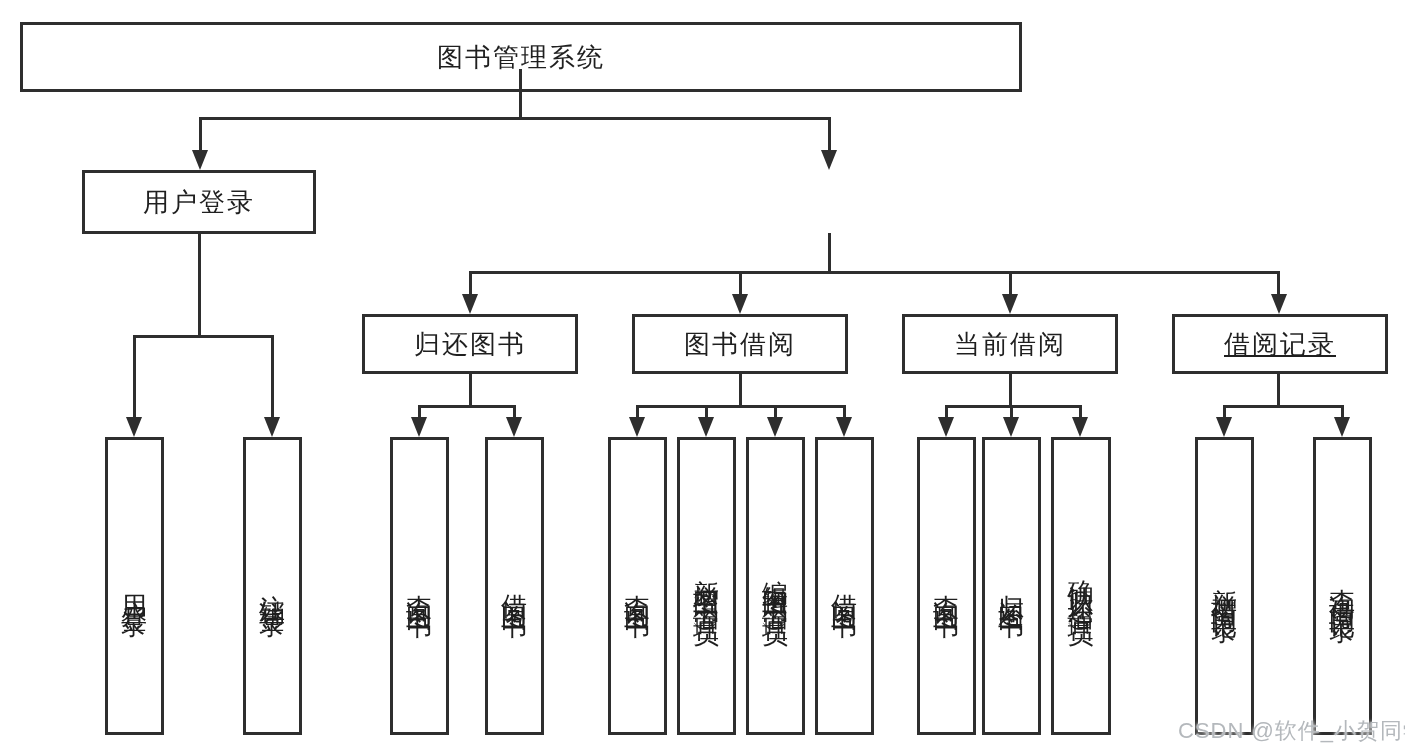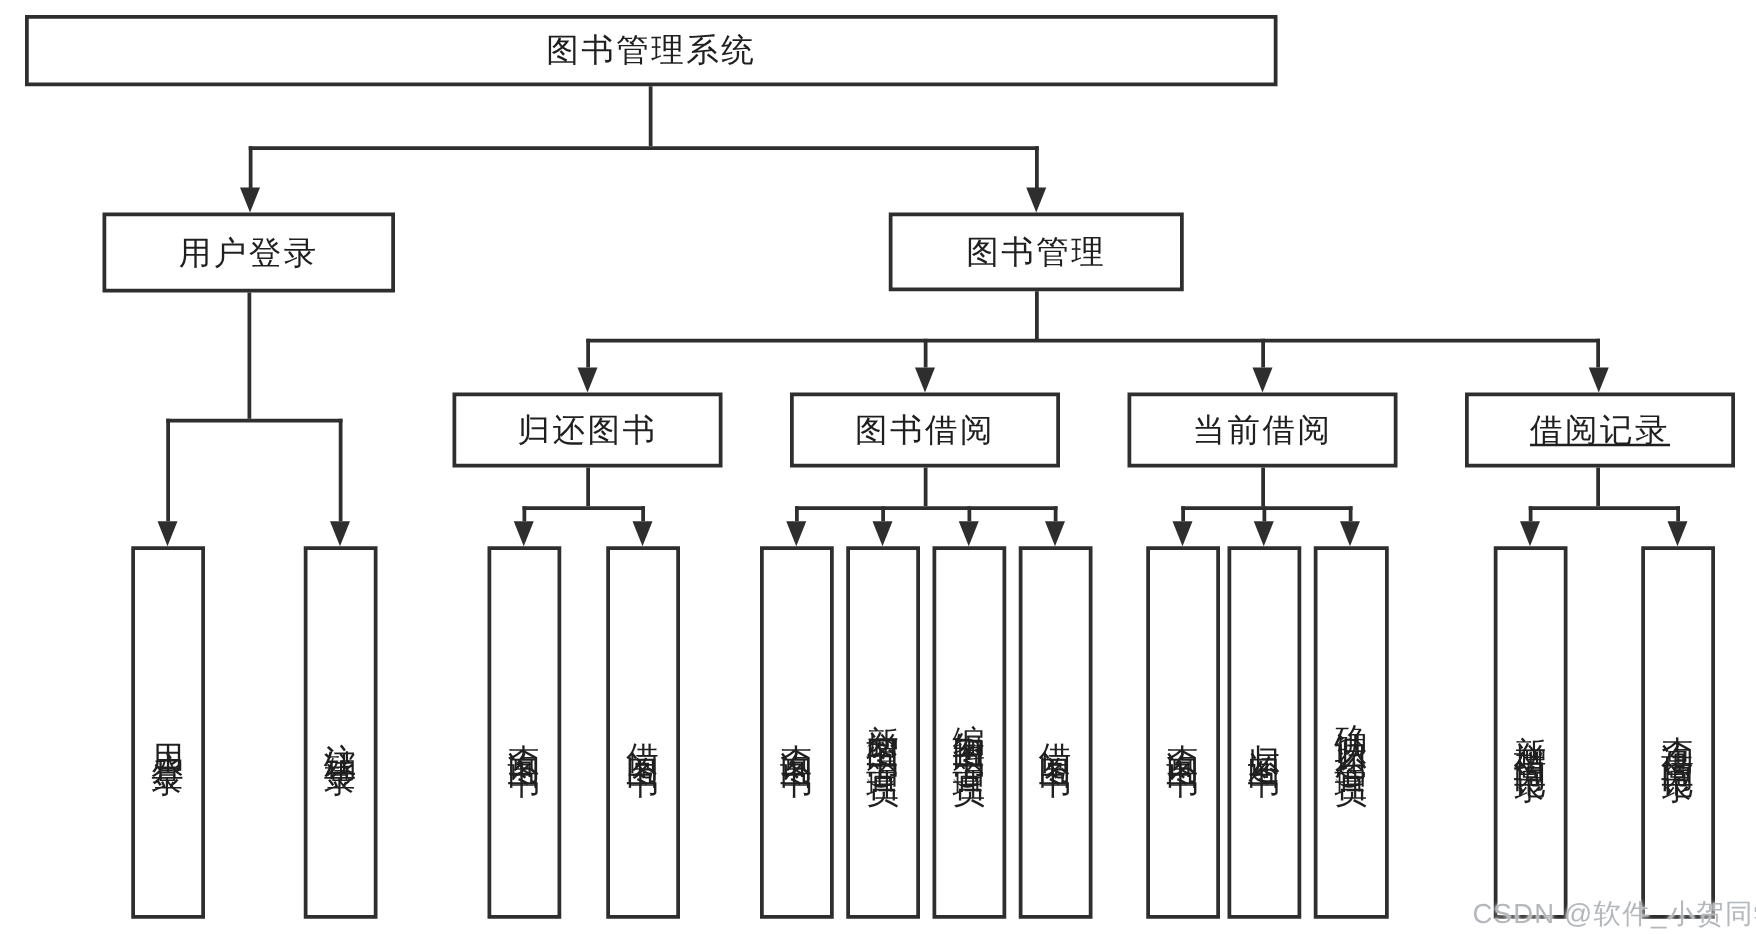--- a/index.html
+++ b/index.html
@@ -26,29 +26,26 @@
     position:absolute;left:1178px;top:716px;z-index:9;
     font-size:22px;letter-spacing:1px;color:#b4b8bc;white-space:nowrap;
     text-shadow:0 0 2px #ffffff,0 0 4px #ffffff;
   }
 </style>
 </head>
 <body>
 
 <div id="stage">
 
-  <div class="node hlabel" style="left:20px;top:12px;width:1002px;height:57px;">
+  <div class="node hlabel" style="left:20px;top:22px;width:1002px;height:70px;">
     <span>图书管理系统</span>
   </div>
 
   <div class="node hlabel" style="left:82px;top:170px;width:234px;height:64px;">
     <span>用户登录</span>
-  </div>
-  <div class="node hlabel" style="left:711px;top:170px;width:236px;height:63px;">
-    <span>图书管理</span>
   </div>
 
   <div class="node hlabel" style="left:362px;top:314px;width:216px;height:60px;">
     <span>归还图书</span>
   </div>
   <div class="node hlabel" style="left:632px;top:314px;width:216px;height:60px;">
     <span>图书借阅</span>
   </div>
   <div class="node hlabel" style="left:902px;top:314px;width:216px;height:60px;">
     <span>当前借阅</span>

